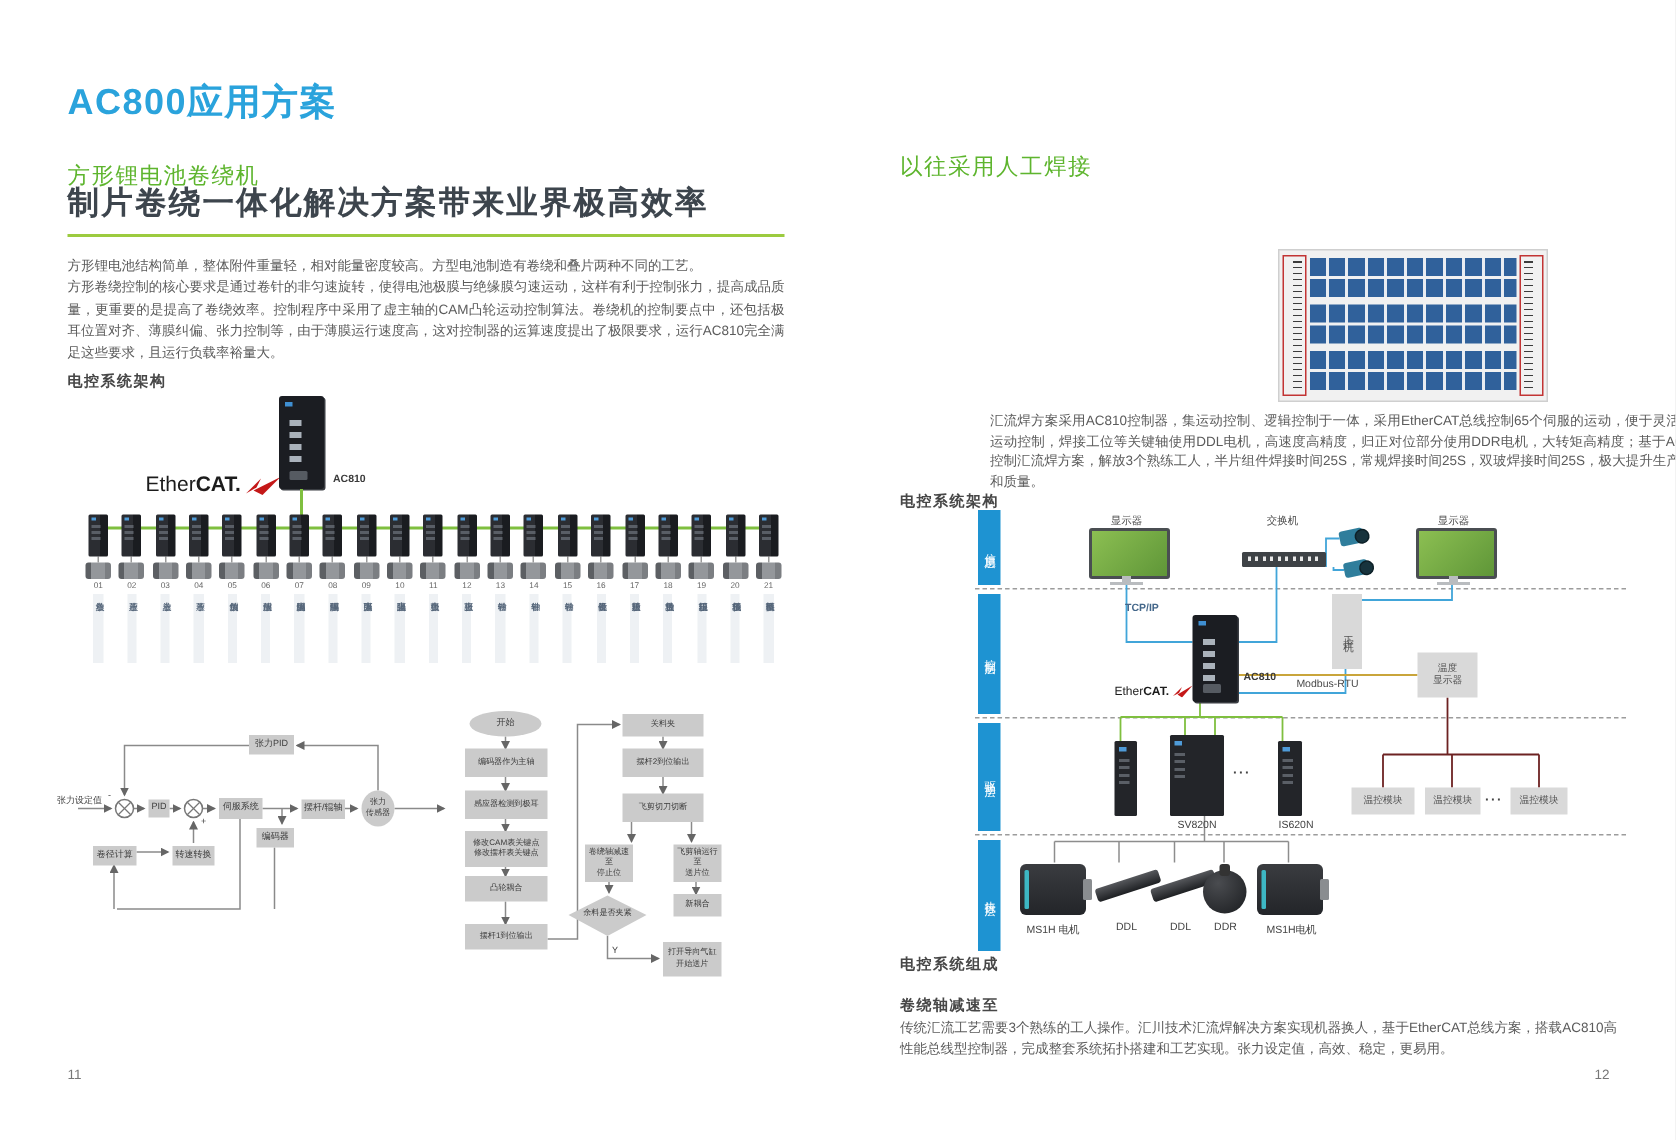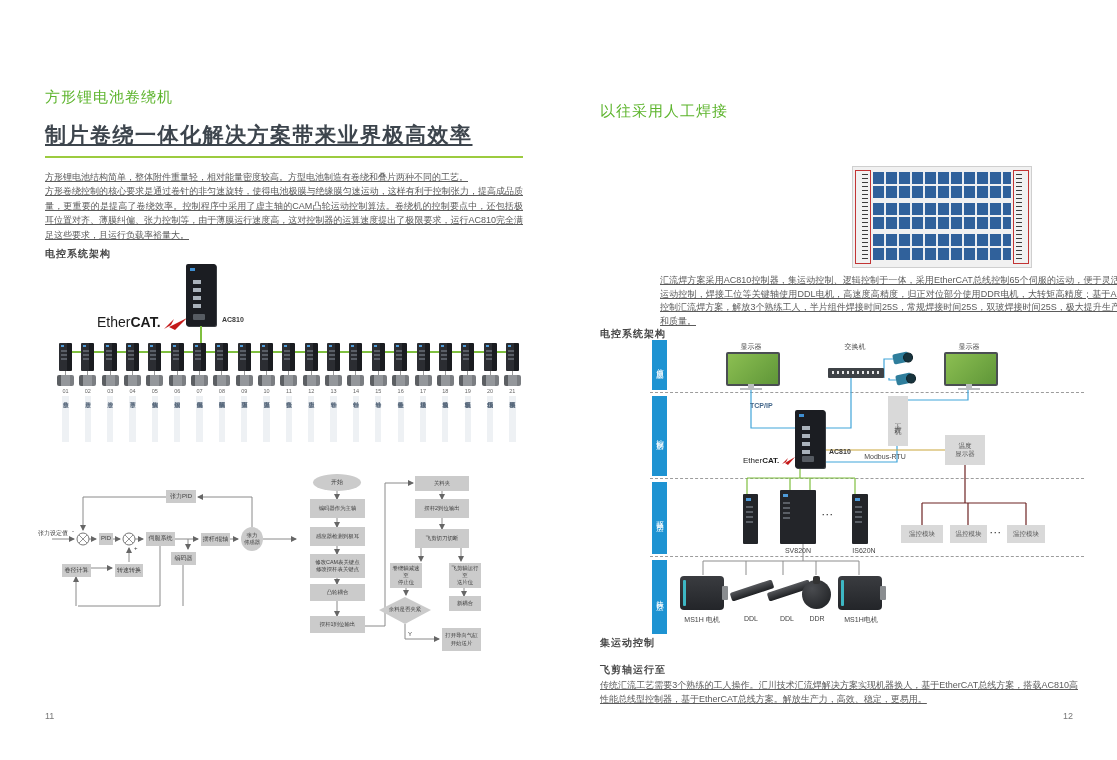--- a/index.html
+++ b/index.html
@@ -2,22 +2,22 @@
 <html><head>
 <meta charset="utf-8">
 <style>
   html,body{margin:0;padding:0;background:#e9e9e9;}
   .sheet{position:relative;width:1117px;height:760px;background:#ffffff;overflow:hidden;
          font-family:"Liberation Sans","DejaVu Sans",sans-serif;color:#5a5a5a;}
   .abs{position:absolute;}
   .main-title{color:#2aa3dc;font-size:24px;font-weight:600;letter-spacing:1px;}
   .sec-label{color:#5eb52e;font-size:15px;letter-spacing:1px;}
   .sec-heading{color:#3d454d;font-size:21px;font-weight:bold;letter-spacing:1.5px;
-               border-bottom:2px solid #9ccb3f;padding-bottom:7px;text-decoration:underline;}
-  .body-text{font-size:9px;color:#5b5b5b;line-height:1.6;text-align:justify;white-space:pre-line;text-decoration:underline;}
+               border-bottom:2px solid #9ccb3f;padding-bottom:7px;}
+  .body-text{font-size:9px;color:#5b5b5b;line-height:1.6;text-align:justify;white-space:pre-line;}
   .diagram-label{font-size:10px;color:#474747;font-weight:600;letter-spacing:1px;}
   .pageno{font-size:9px;color:#777;}
   
   .ctrl{background:#1b1d22;border-radius:2px;box-shadow:1px 1px 0 #3a3d42;}
   .ctrl .led{position:absolute;left:4px;top:4px;width:5px;height:3px;background:#3f8fd2;}
   .ctrl .ports{position:absolute;left:7px;top:16px;width:8px;height:28px;
     background:repeating-linear-gradient(180deg,#aab2bb 0 4px,transparent 4px 8px);}
   .ctrl .slot{position:absolute;left:7px;bottom:6px;width:12px;height:6px;background:#565b62;border-radius:1px;}
   .ctrl-label{font-size:7px;color:#3a3a3a;font-weight:bold;}
   .ecat{color:#1c1c1c;white-space:nowrap;}
@@ -74,22 +74,23 @@
   .panel{position:absolute;background:#f1f1f1;border:1px solid #cfcfcf;box-sizing:border-box;}
   .prow{margin:0 20px;height:12px;background:repeating-linear-gradient(90deg,#30619b 0 11px,#e9edf2 11px 13px);}
   .redbox{position:absolute;border:1.5px solid #c23434;width:16px;box-sizing:border-box;}
   .ticks{position:absolute;width:6px;background:repeating-linear-gradient(180deg,#3c3c3c 0 1px,transparent 1px 4px);}
 </style>
 </head>
 <body>
 
 <div class="sheet">
 
-
-  <div class="abs sec-label" style="left:45px;top:88px;">方形锂电池卷绕机</div>
+  <div class="abs main-title" style="left:45px;top:52px;">AC800应用方案</div>
+
+  <div class="abs sec-label" style="left:45px;top:108px;">方形锂电池卷绕机</div>
   <div class="abs sec-heading" style="left:45px;top:121px;width:478px;">制片卷绕一体化解决方案带来业界极高效率</div>
   <div class="abs body-text" style="left:45px;top:170px;width:478px;">方形锂电池结构简单，整体附件重量轻，相对能量密度较高。方型电池制造有卷绕和叠片两种不同的工艺。
 方形卷绕控制的核心要求是通过卷针的非匀速旋转，使得电池极膜与绝缘膜匀速运动，这样有利于控制张力，提高成品质量，更重要的是提高了卷绕效率。控制程序中采用了虚主轴的CAM凸轮运动控制算法。卷绕机的控制要点中，还包括极耳位置对齐、薄膜纠偏、张力控制等，由于薄膜运行速度高，这对控制器的运算速度提出了极限要求，运行AC810完全满足这些要求，且运行负载率裕量大。</div>
 
   <div class="abs diagram-label" style="left:45px;top:247px;">电控系统架构</div>
 
   <div class="abs ecat" style="left:97px;top:314px;font-size:14px;">
     <span>Ether</span><b>CAT.</b>
     <svg width="24" height="13" style="vertical-align:middle">
       <polygon points="0,12 10,2 7,8" fill="#c41818"></polygon>
@@ -479,18 +480,18 @@
     <div class="ddl-bar" style="left:117px;top:250px;width:44px;height:9px;"></div>
     <div class="ddr" style="left:152px;top:244px;width:29px;height:29px;"></div>
     <div class="exec-motor" style="left:188px;top:240px;width:44px;height:34px;"></div>
     <div class="small-label" style="left:26px;top:279px;width:52px;">MS1H 电机</div>
     <div class="small-label" style="left:86px;top:279px;width:30px;">DDL</div>
     <div class="small-label" style="left:122px;top:279px;width:30px;">DDL</div>
     <div class="small-label" style="left:152px;top:279px;width:30px;">DDR</div>
     <div class="small-label" style="left:186px;top:279px;width:50px;">MS1H电机</div>
   </div>
 
-  <div class="abs diagram-label" style="left:600px;top:636px;">集运动控制</div>
-  <div class="abs diagram-label" style="left:600px;top:663px;">飞剪轴运行至</div>
-  <div class="abs body-text" style="left:600px;top:678px;width:478px;">传统汇流工艺需要3个熟练的工人操作。汇川技术汇流焊解决方案实现机器换人，基于EtherCAT总线方案，搭载AC810高性能总线型控制器，基于EtherCAT总线方案。解放生产力，高效、稳定，更易用。</div>
+  <div class="abs diagram-label" style="left:600px;top:636px;">电控系统组成</div>
+  <div class="abs diagram-label" style="left:600px;top:663px;">卷绕轴减速至</div>
+  <div class="abs body-text" style="left:600px;top:678px;width:478px;">传统汇流工艺需要3个熟练的工人操作。汇川技术汇流焊解决方案实现机器换人，基于EtherCAT总线方案，搭载AC810高性能总线型控制器，完成整套系统拓扑搭建和工艺实现。张力设定值，高效、稳定，更易用。</div>
 
   <div class="abs pageno" style="left:1063px;top:711px;">12</div>
 </div>
 
 </body></html>

